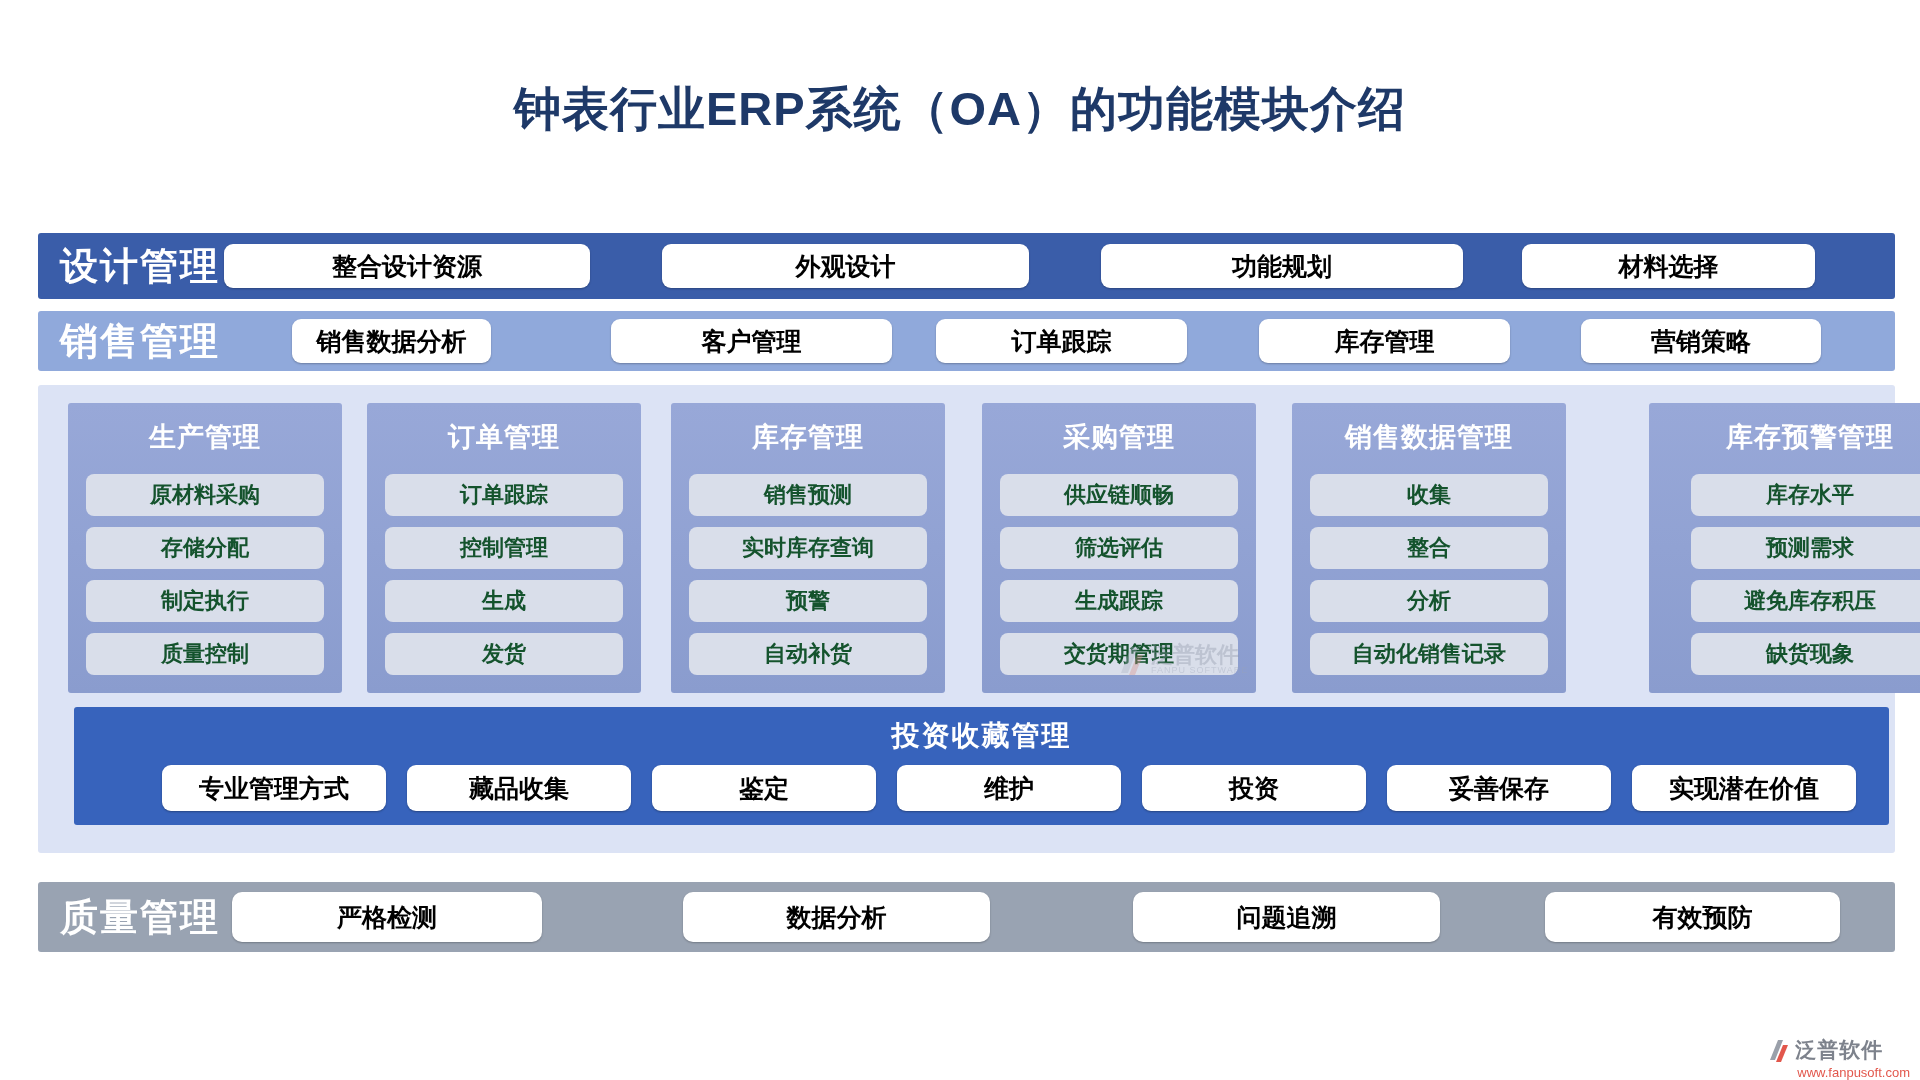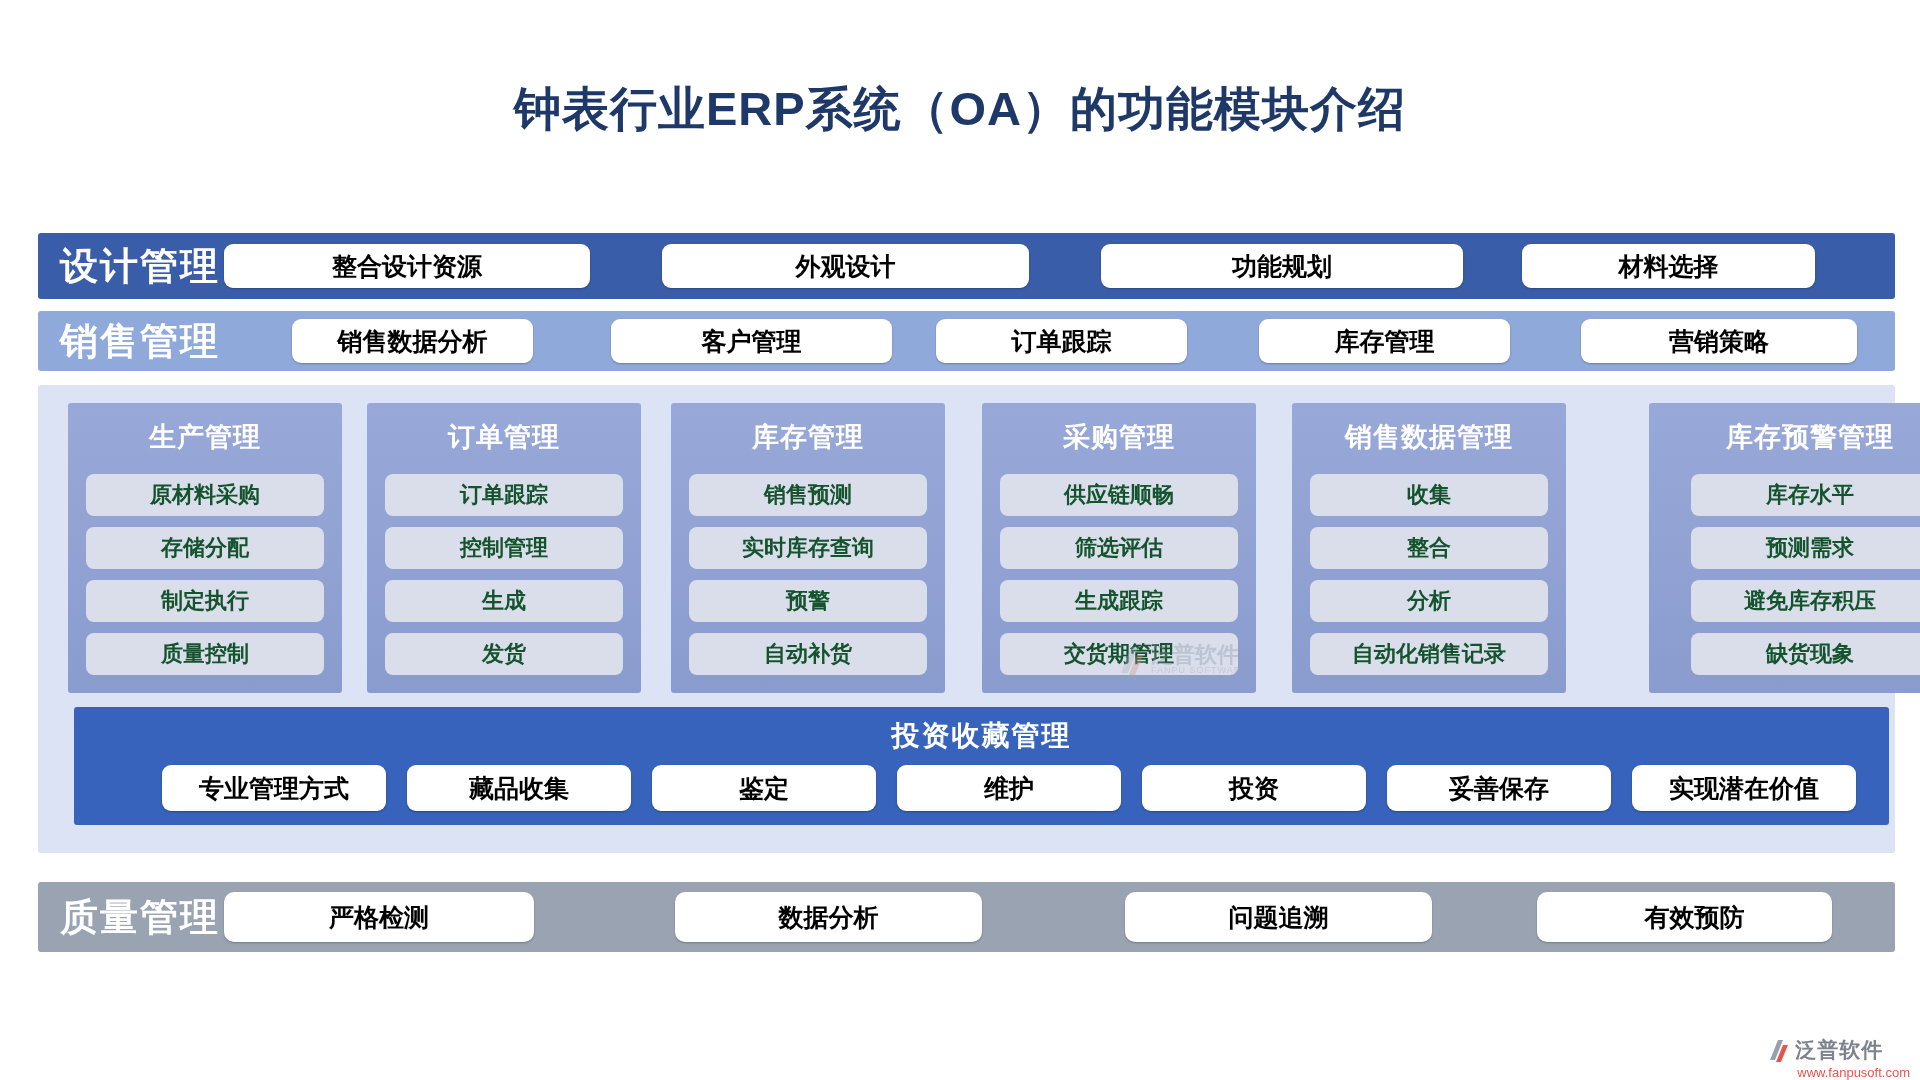--- a/index.html
+++ b/index.html
@@ -14,21 +14,21 @@
               color:#fff;font-weight:bold;font-size:38px;letter-spacing:2px;white-space:nowrap;}
 
   .band-design{top:233px;height:66px;background:#3A5DA9;}
   .band-sales{top:311px;height:60px;background:#90A9DB;}
   .band-quality{top:882px;height:70px;background:#99A3B2;}
 
   .wbtn{position:absolute;background:#fff;border-radius:9px;display:flex;align-items:center;justify-content:center;
         font-size:25px;font-weight:bold;color:#000;box-shadow:0 1px 2px rgba(0,0,0,0.25);white-space:nowrap;}
   .band-design .wbtn{top:11px;height:44px;}
   .band-sales .wbtn{top:8px;height:44px;}
-  .band-quality .wbtn{top:10px;height:50px;border-radius:10px;}
+  .band-quality .wbtn{top:10px;height:50px;border-radius:10px;margin-left:8px;}
 
   .panel{position:absolute;left:38px;top:385px;width:1857px;height:468px;background:#DCE3F5;border-radius:3px;}
 
   .col{position:absolute;top:18px;width:274px;height:290px;border-radius:3px;
        background:linear-gradient(180deg,#98A8D8 0%,#8A9CCE 100%);}
   .col-title{padding-top:16px;height:44px;text-align:center;color:#fff;font-size:27px;font-weight:bold;letter-spacing:1px;}
   .col-item{width:calc(100% - 36px);height:42px;line-height:42px;margin:11px auto 0;
             background:#D9DEEA;border-radius:8px;text-align:center;
             font-size:22px;font-weight:bold;color:#14532d;white-space:nowrap;overflow:hidden;}
 
@@ -59,25 +59,25 @@
   <div class="band band-design">
     <span class="band-label">设计管理</span>
     <div class="wbtn" style="left:186px;width:366px;">整合设计资源</div>
     <div class="wbtn" style="left:624px;width:367px;">外观设计</div>
     <div class="wbtn" style="left:1063px;width:362px;">功能规划</div>
     <div class="wbtn" style="left:1484px;width:293px;">材料选择</div>
   </div>
 
   <div class="band band-sales">
     <span class="band-label">销售管理</span>
-    <div class="wbtn" style="left:254px;width:241px;">销售数据分析</div>
+    <div class="wbtn" style="left:254px;width:199px;">销售数据分析</div>
     <div class="wbtn" style="left:573px;width:281px;">客户管理</div>
     <div class="wbtn" style="left:898px;width:251px;">订单跟踪</div>
     <div class="wbtn" style="left:1221px;width:251px;">库存管理</div>
-    <div class="wbtn" style="left:1543px;width:276px;">营销策略</div>
+    <div class="wbtn" style="left:1543px;width:240px;">营销策略</div>
   </div>
 
   <div class="panel">
 
     <div class="col" style="left:30px;">
       <div class="col-title">生产管理</div>
       <div class="col-item">原材料采购</div>
       <div class="col-item">存储分配</div>
       <div class="col-item">制定执行</div>
       <div class="col-item">质量控制</div>

